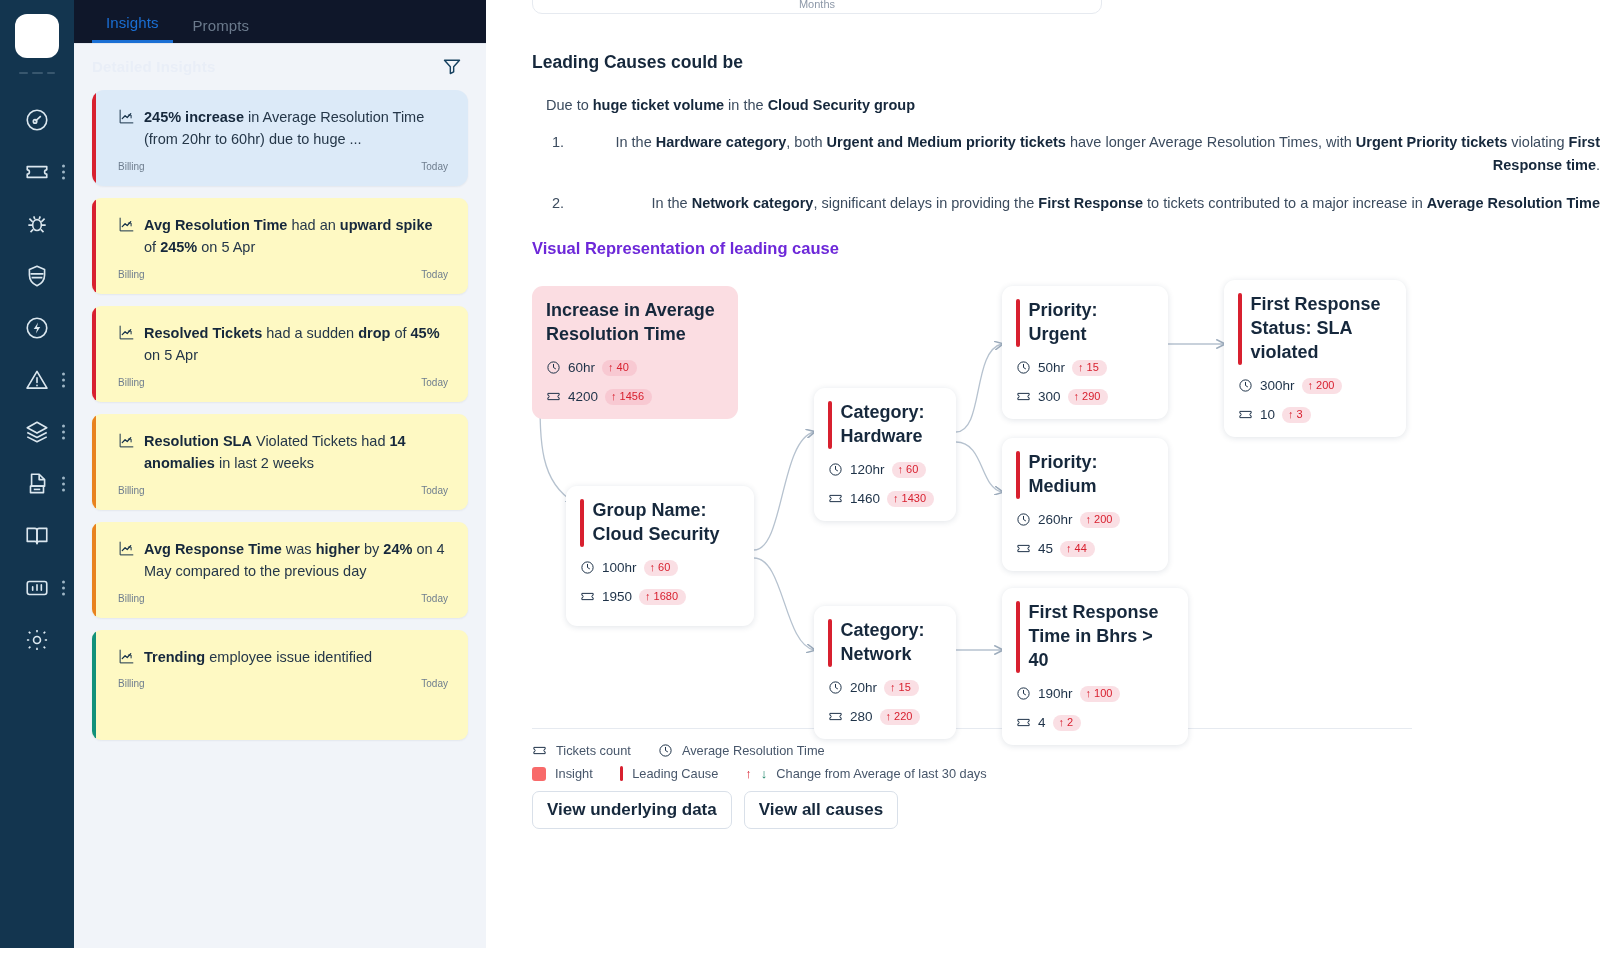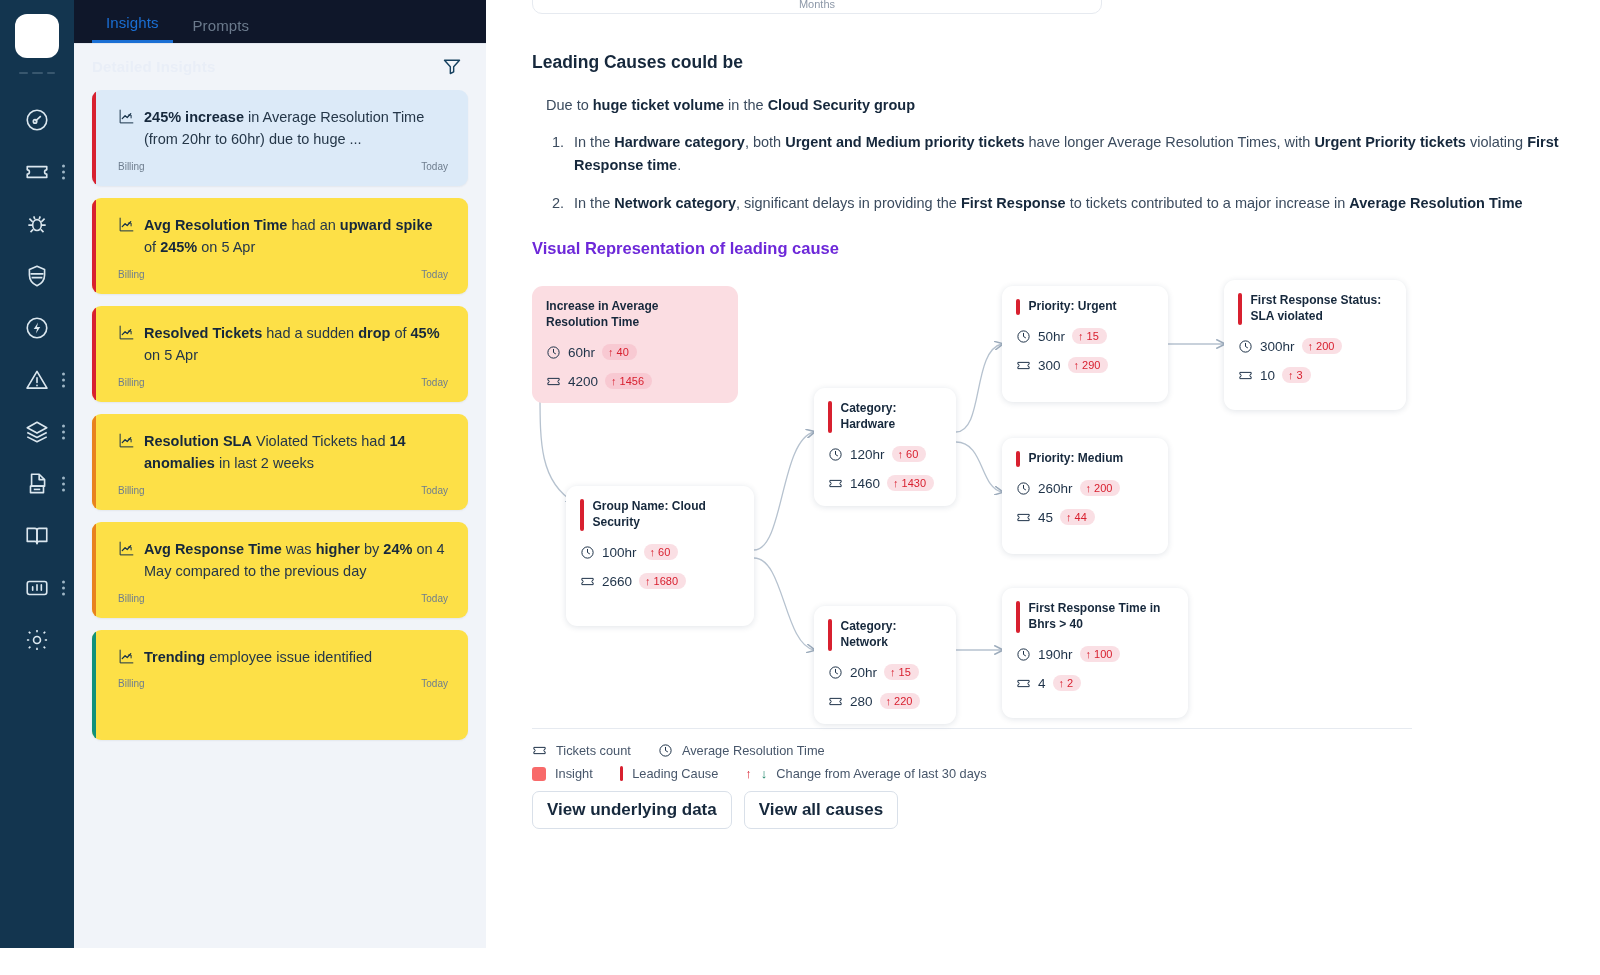--- a/index.html
+++ b/index.html
@@ -72,26 +72,26 @@
     font-size: 15px; font-weight: 700; color: #e9eef7; letter-spacing:.2px;
   }
   .filter-ico { width: 20px; height: 20px; color: #16405f; cursor: pointer; }
   .filter-ico svg { width: 20px; height: 20px; display:block; }
 
   .cards {
     flex: 1; overflow: hidden; padding: 2px 18px 10px 18px;
     display: flex; flex-direction: column; gap: 12px;
   }
   .icard {
-    background: #fde047; border-radius: 9px; position: relative;
+    background: #fef9c3; border-radius: 9px; position: relative;
     padding: 16px 20px 12px 26px; min-height: 96px;
     box-shadow: 0 1px 2px rgba(20,40,70,.06);
     cursor: pointer; overflow: hidden;
   }
-  .icard.selected { background: #dceaf8; }
+  .icard.selected { background: #dceaf8; border-radius: 12px; }
   .icard .bar {
     position: absolute; left: 0; top: 0; bottom: 0; width: 4px;
     border-top-left-radius: 9px; border-bottom-left-radius: 9px;
   }
   .icard .row1 { display: flex; gap: 9px; align-items: flex-start; }
   .icard .trend { width: 17px; height: 17px; flex: 0 0 17px; margin-top: 2px; color:#16324a; }
   .icard .trend svg { width: 17px; height: 17px; display: block; }
   .icard .txt { font-size: 14.5px; line-height: 1.55; color: #253749; }
   .icard .txt b { font-weight: 700; color: #16283c; }
   .icard .meta {
@@ -114,21 +114,21 @@
   .chart-stub .ax { font-size: 11px; color: #8d98a8; }
 
   .sec-title {
     font-size: 17.5px; font-weight: 700; color: #16283c;
     margin-top: 52px;
   }
   .lead-sub {
     font-size: 14.5px; color: #3b4b5e; margin-top: 24px; padding-left: 14px;
   }
   .lead-sub b, .lead-li b { font-weight: 700; color: #16283c; }
-  ol.causes { margin: 18px 0 0 36px; padding: 0; }
+  ol.causes { margin: 18px 0 0 36px; padding: 0; text-align: right; }
   ol.causes li {
     font-size: 14.5px; color: #3b4b5e; line-height: 1.62;
     margin-bottom: 14px; padding-left: 6px;
   }
   .sec-title2 {
     font-size: 16.5px; font-weight: 700; color: #6d28d9; margin-top: 24px;
   }
 
   
   .flow { position: relative; width: 900px; height: 450px; margin-top: 14px; }
@@ -138,21 +138,21 @@
     box-shadow: 0 1px 6px rgba(25,45,75,.13);
     padding: 13px 16px 14px 14px;
   }
   .node.pink { background: #fbdde2; box-shadow: none; }
   .node .nhead { display: flex; gap: 9px; align-items: flex-start; }
   .node .accent {
     width: 3.5px; border-radius: 2px; background: #d8202f;
     flex: 0 0 3.5px; align-self: stretch; min-height: 16px;
   }
   .node .ntitle {
-    font-size: 12px; font-weight: 700; color: #16283c; line-height: 1.32;
+    font-size: 18px; font-weight: 700; color: #16283c; line-height: 1.32;
   }
   .node .stat { display: flex; align-items: center; gap: 7px; margin-top: 13px; }
   .node .sico { width: 15px; height: 15px; color: #1e3248; flex: 0 0 15px; }
   .node .sico svg { width: 15px; height: 15px; display: block; }
   .node .sval { font-size: 13.5px; color: #1e3248; font-weight: 400; }
   .pill {
     background: #fadfe4; color: #d8202f; border-radius: 11px;
     font-size: 11px; padding: 2.5px 8px 2.5px 6px;
     display: inline-flex; align-items: center; gap: 3px; line-height: 1;
   }
@@ -501,21 +501,21 @@
             </span>
             <span class="sval">100hr</span>
             <span class="pill"><span class="ar">↑</span>60</span>
           </div>
           <div class="stat">
             <span class="sico">
               <svg viewBox="0 0 24 24" fill="none" stroke="currentColor" stroke-width="1.6" stroke-linejoin="round">
                 <path d="M3 7h18v3a2 2 0 0 0 0 4v3H3v-3a2 2 0 0 0 0-4z"></path>
               </svg>
             </span>
-            <span class="sval">2660</span>
+            <span class="sval">1950</span>
             <span class="pill"><span class="ar">↑</span>1680</span>
           </div>
         </div>
         <div class="node" style="left: 282px; top: 116px; width: 142px; min-height: 118px;">
           <div class="nhead">
             <span class="accent"></span>
             <div class="ntitle">Category: Hardware</div>
           </div>
           <div class="stat">
             <span class="sico">

